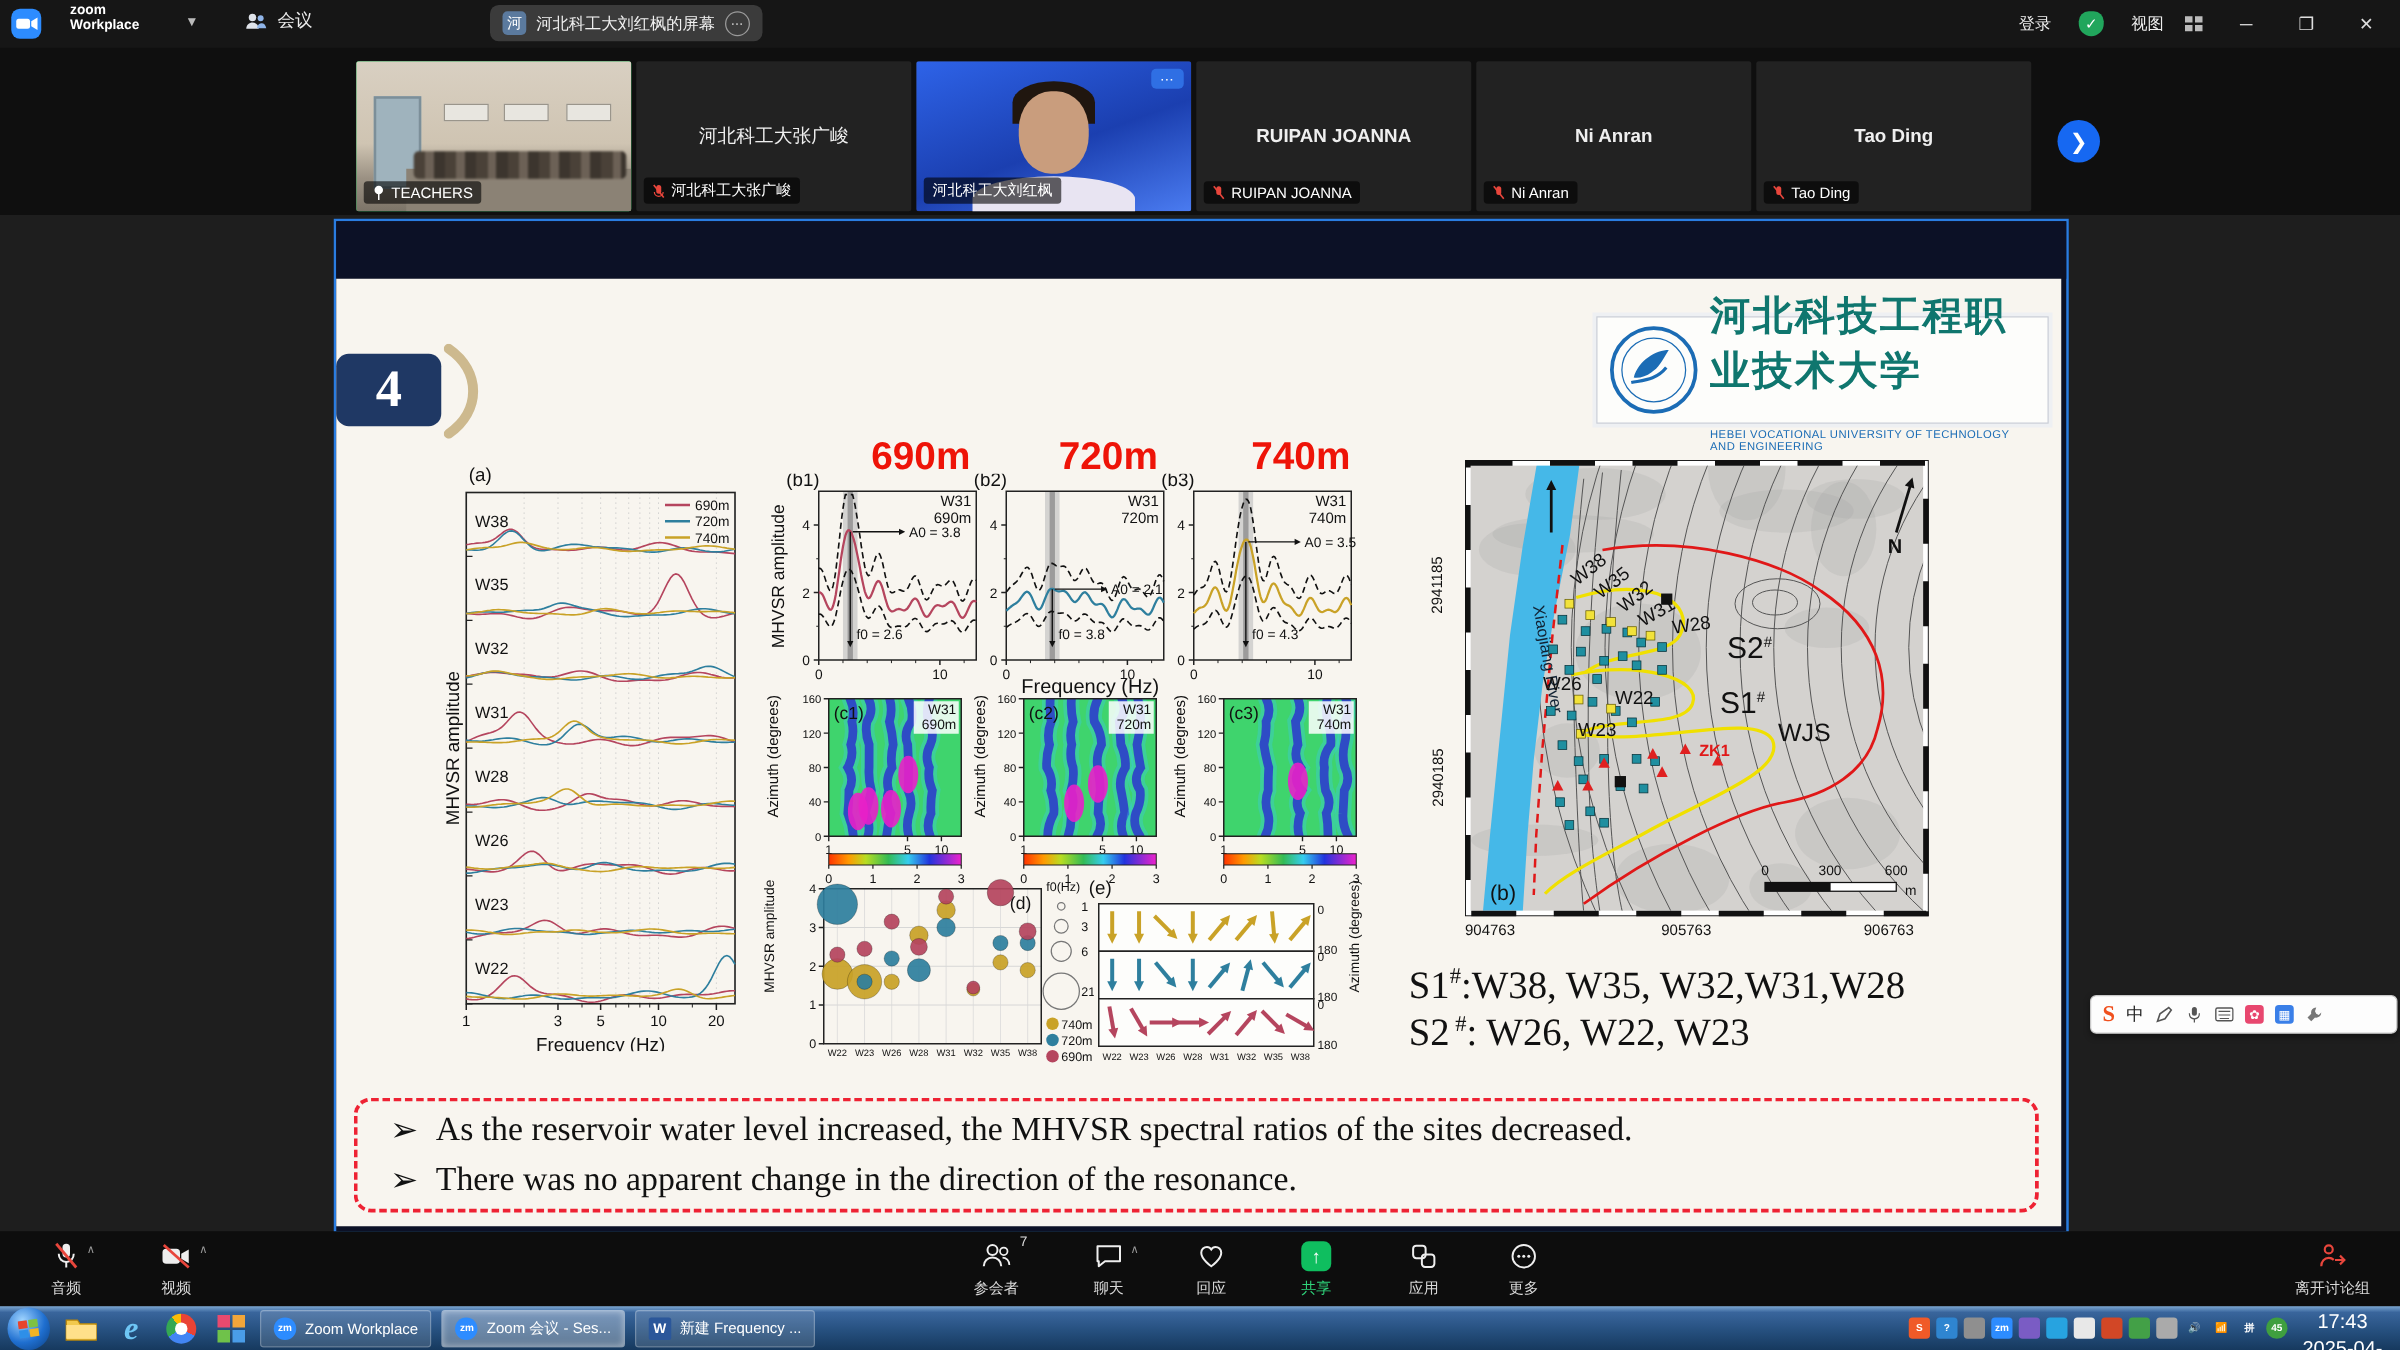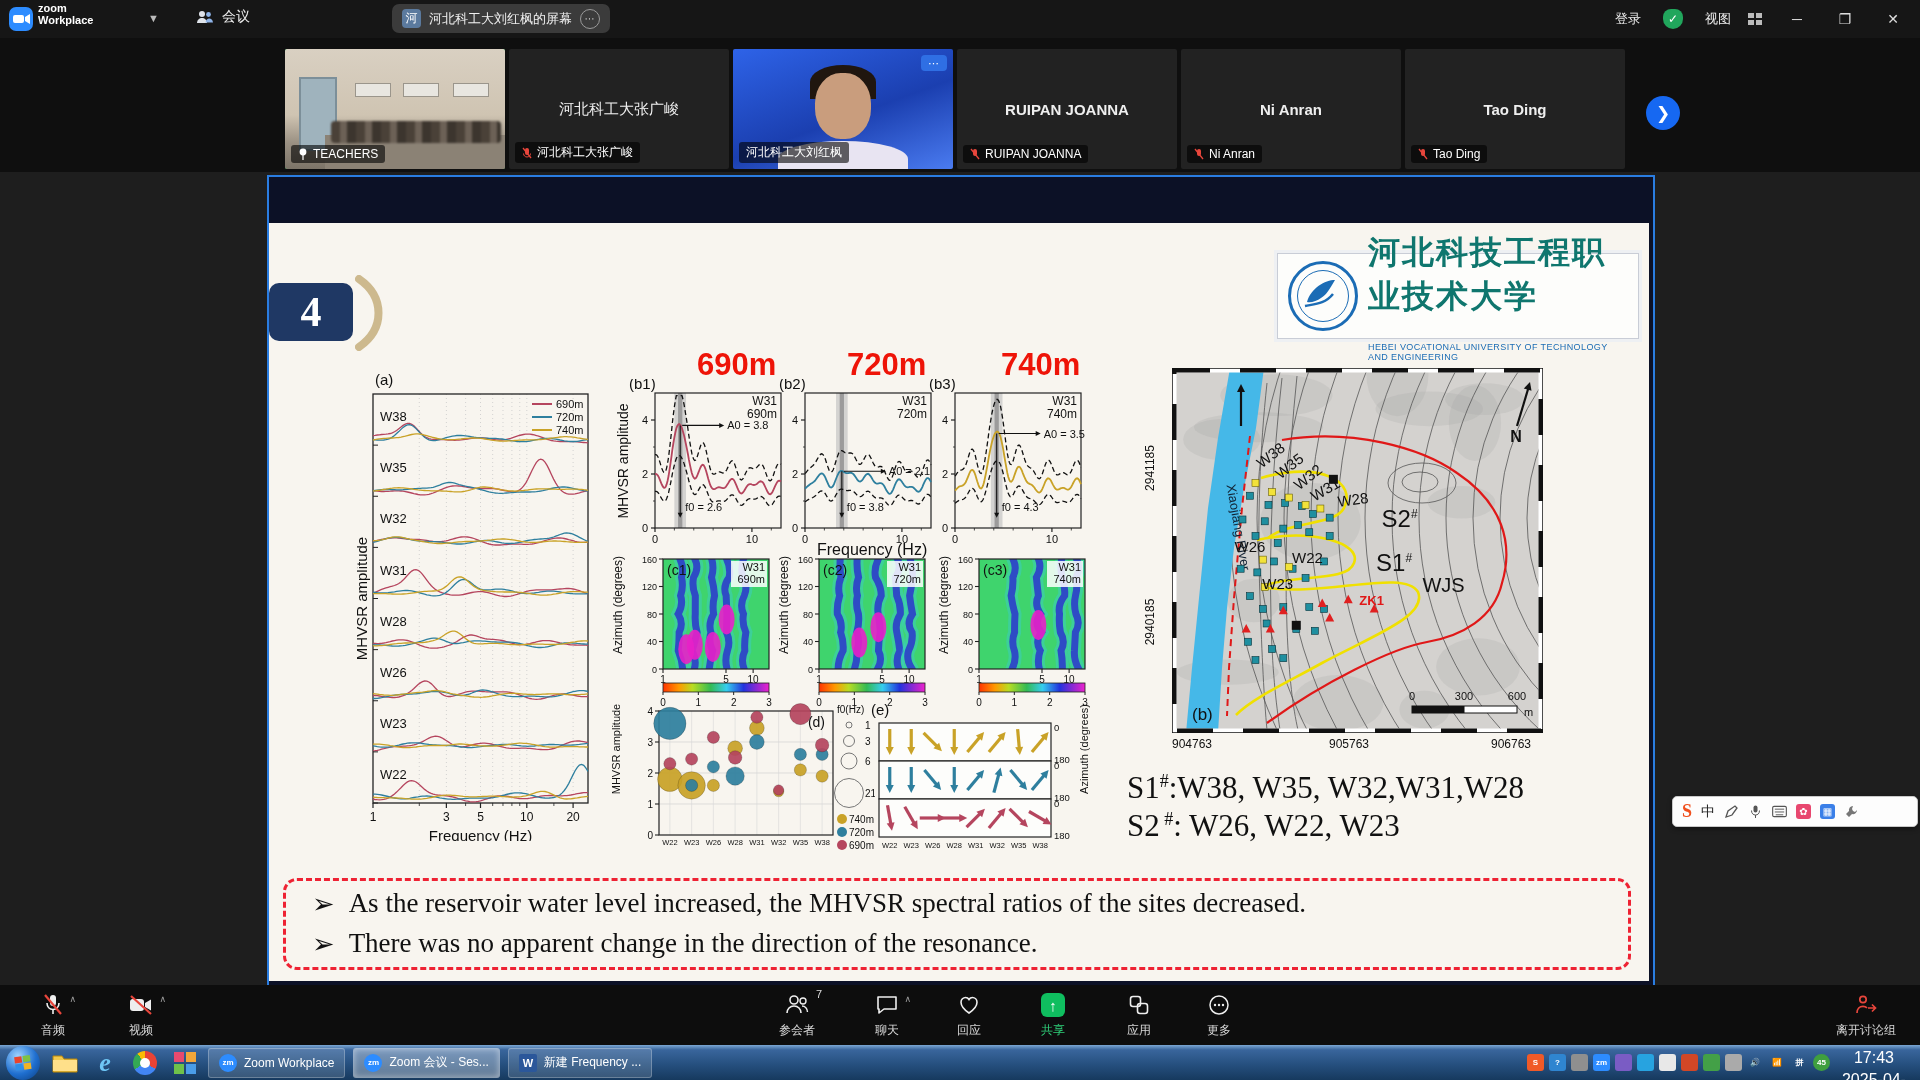--- a/index.html
+++ b/index.html
@@ -1,20 +1,20 @@
 <!DOCTYPE html>
 <html><head>
 <meta charset="utf-8">
 <style>
   html,body{margin:0;padding:0;background:#000;}
   .stage{position:relative;width:1920px;height:1080px;overflow:hidden;background:#202020;
          font-family:"Liberation Sans",sans-serif;}
   
   .titlebar{position:absolute;left:0;top:0;width:1920px;height:38px;background:#161616;color:#fff;}
-  .zoom-logo{position:absolute;left:38px;top:3px;line-height:1.05;}
+  .zoom-logo{position:absolute;left:56px;top:3px;line-height:1.05;}
   .zoom-logo .l1{font-size:11px;font-weight:700;}
   .zoom-logo .l2{font-size:11px;font-weight:700;}
   .chev{position:absolute;left:148px;top:12px;color:#bbb;font-size:11px;}
   .meeting-tab{position:absolute;left:196px;top:8px;display:flex;gap:8px;align-items:center;font-size:14px;color:#eee;}
   .share-pill{position:absolute;left:392px;top:4px;height:29px;background:#3b3b3b;border-radius:7px;
               display:flex;align-items:center;gap:8px;padding:0 10px;font-size:13px;color:#f0f0f0;}
   .share-avatar{width:19px;height:19px;border-radius:4px;background:#5b7a9e;color:#fff;font-size:12px;
                 display:flex;align-items:center;justify-content:center;}
   .pill-more{width:18px;height:18px;border:1px solid #9a9a9a;border-radius:50%;color:#cfcfcf;
              display:flex;align-items:center;justify-content:center;font-size:10px;letter-spacing:1px;}

